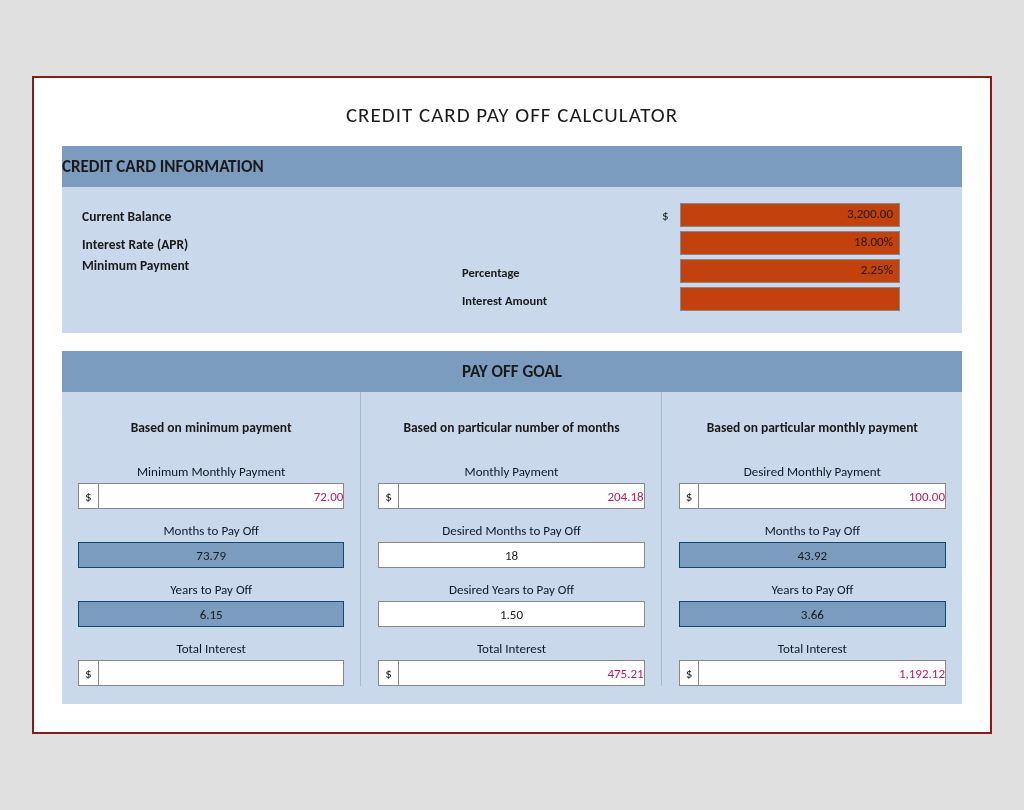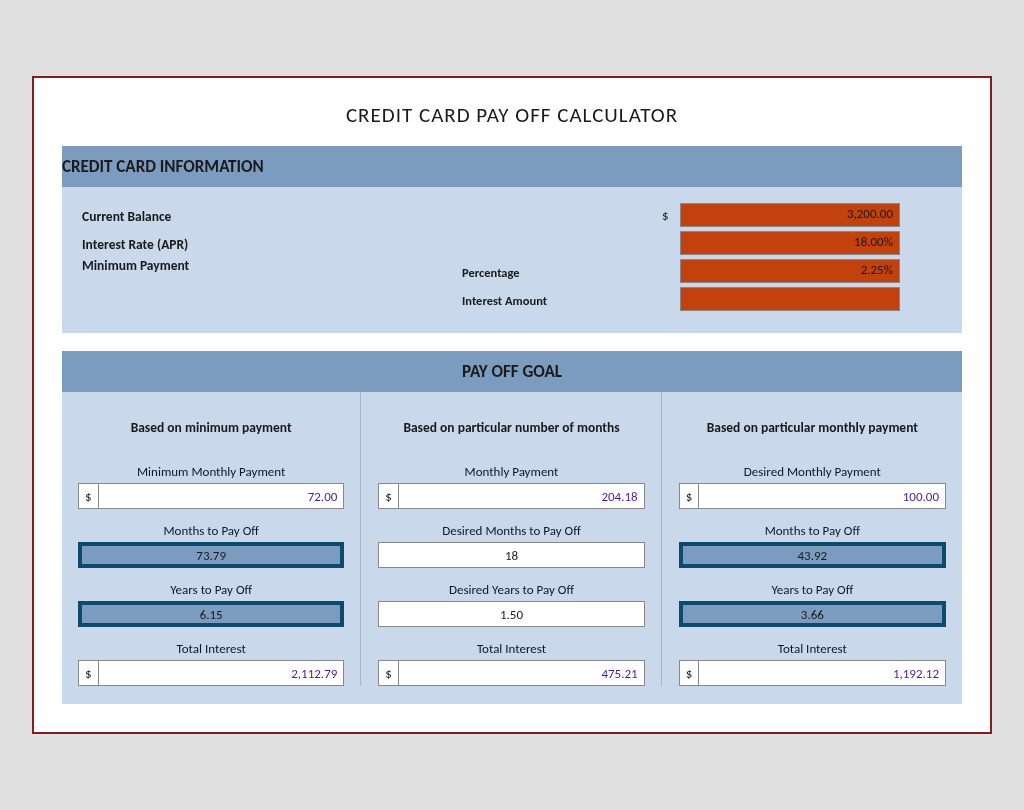--- a/index.html
+++ b/index.html
@@ -130,38 +130,37 @@
       color: #1a1a1a;
       border-right: 1px solid #888;
       height: 100%;
       display: flex;
       align-items: center;
     }
     .input-row .value-text {
       flex: 1;
       text-align: right;
       font-size: 13px;
-      padding-right: 6px;
-      color: #4c1d95;
+      color: #be185d;
     }
     .plain-input-box {
       background: #fff;
       border: 1px solid #888;
       width: 100%;
       height: 26px;
       text-align: center;
       font-size: 13px;
       color: #1a1a1a;
       display: flex;
       align-items: center;
       justify-content: center;
     }
     .shaded-input-box {
       background: #7b9cbf;
-      border: 4px solid #0c4a6e;
+      border: 1px solid #0c4a6e;
       width: 100%;
       height: 26px;
       text-align: center;
       font-size: 13px;
       color: #1a1a1a;
       display: flex;
       align-items: center;
       justify-content: center;
     }
   </style>
@@ -236,21 +235,20 @@
             <span class="dollar-sign">$</span>
             <span class="value-text">72.00</span>
           </div>
           <div class="field-label">Months to Pay Off</div>
           <div class="shaded-input-box">73.79</div>
           <div class="field-label">Years to Pay Off</div>
           <div class="shaded-input-box">6.15</div>
           <div class="field-label">Total Interest</div>
           <div class="input-row">
             <span class="dollar-sign">$</span>
-            <span class="value-text">2,112.79</span>
           </div>
         </div>
 
         <div class="payoff-col">
           <div class="col-header">Based on particular number of months</div>
           <div class="field-label">Monthly Payment</div>
           <div class="input-row">
             <span class="dollar-sign">$</span>
             <span class="value-text">204.18</span>
           </div>

